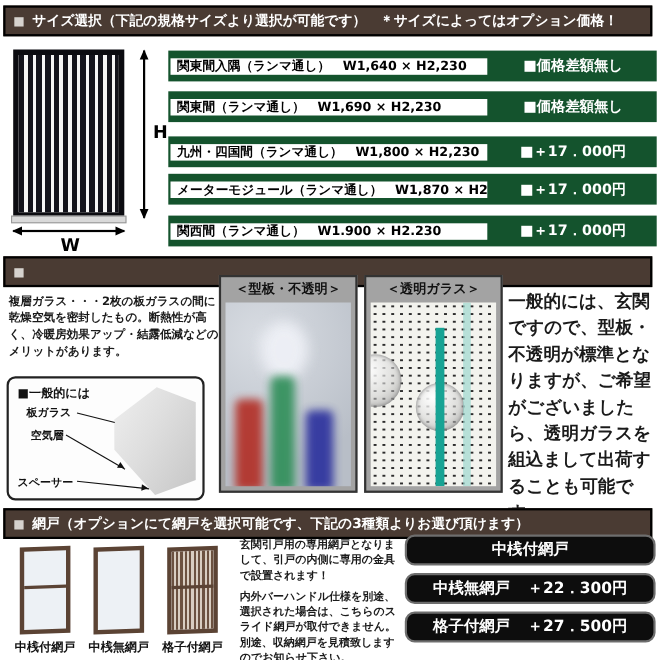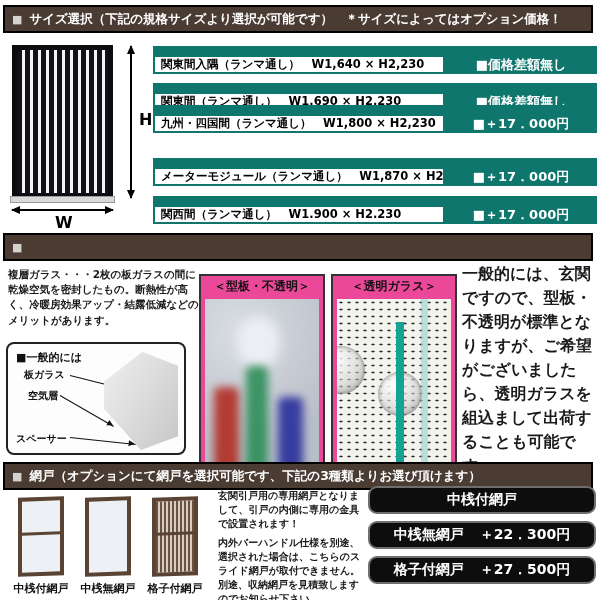--- a/index.html
+++ b/index.html
@@ -12,21 +12,21 @@
     background:#4a3b33; border:2px solid #000;
     color:#fff; font-weight:bold; font-size:12.5px;
     display:flex; align-items:center; gap:7px; padding:0 7px;
     white-space:nowrap; overflow:hidden;
   }
   .sec-header .bullet { color:#d6d2ce; font-size:11px; }
 
   
   .size-row {
     position:absolute; left:153px; width:444px; height:28px;
-    background:#0f766e; display:flex; align-items:flex-end;
+    background:#14532d; display:flex; align-items:center;
   }
   .size-row .cell-label {
     background:#fff; margin:2px; width:288px; color:#000;
     font-size:11.5px; font-weight:bold;
     display:flex; align-items:center; padding-left:6px;
     white-space:nowrap; overflow:hidden;
   }
   .size-row .cell-price {
     flex:1; color:#fff; font-weight:bold; font-size:13px;
     display:flex; align-items:center; justify-content:center; white-space:nowrap;
@@ -76,22 +76,22 @@
   .gd-line.n1 { left:52px; top:51px; width:62px; transform:rotate(30deg); }
   .gd-line.n2 { left:62px; top:93px; width:66px; transform:rotate(6deg); }
   .gd-pane {
     position:absolute; right:6px; top:8px; width:74px; height:98px;
     background:linear-gradient(120deg,#efefef 0%,#dedede 45%,#c6c6c6 100%);
     clip-path:polygon(52% 0, 100% 14%, 100% 86%, 50% 100%, 0 58%, 0 30%);
     filter:drop-shadow(0 0 1px #777);
   }
 
   .photo {
-    position:absolute; top:274px; width:126px; height:198px;
-    border:2px solid #333; background:#ec4899;
+    position:absolute; top:250px; width:126px; height:198px;
+    border:2px solid #333; background:#a3a3a3;
   }
   .photo.pa { left:199px; }
   .photo.pb { left:331px; }
   .photo .caption { height:21px; line-height:21px; text-align:center; font-size:12px; font-weight:bold; color:#111; }
   .photo .img { position:absolute; top:23px; left:4px; right:4px; bottom:4px; overflow:hidden; }
   .img-frost { background:radial-gradient(circle at 30% 20%, #d9dde3, #b8bec7 75%); }
   .bottle { position:absolute; bottom:-4px; filter:blur(4px); border-radius:5px 5px 2px 2px; opacity:.9; }
   .bottle.red   { left:8%;  width:22%; height:50%; background:#b22d24; }
   .bottle.green { left:36%; width:19%; height:62%; background:#2e8e58; }
   .bottle.blue  { left:64%; width:22%; height:44%; background:#2a2f9d; }
@@ -157,21 +157,21 @@
   </div>
 
   <div class="size-row" style="top:46px;">
     <span class="cell-label">関東間入隅（ランマ通し）　W1,640 × H2,230</span>
     <span class="cell-price">■価格差額無し</span>
   </div>
   <div class="size-row" style="top:83px;">
     <span class="cell-label">関東間（ランマ通し）　W1,690 × H2,230</span>
     <span class="cell-price">■価格差額無し</span>
   </div>
-  <div class="size-row" style="top:105px;">
+  <div class="size-row" style="top:124px;">
     <span class="cell-label">九州・四国間（ランマ通し）　W1,800 × H2,230</span>
     <span class="cell-price">■＋17．000円</span>
   </div>
   <div class="size-row" style="top:158px;">
     <span class="cell-label">メーターモジュール（ランマ通し）　W1,870 × H2,230</span>
     <span class="cell-price">■＋17．000円</span>
   </div>
   <div class="size-row" style="top:196px;">
     <span class="cell-label">関西間（ランマ通し）　W1.900 × H2.230</span>
     <span class="cell-price">■＋17．000円</span>

